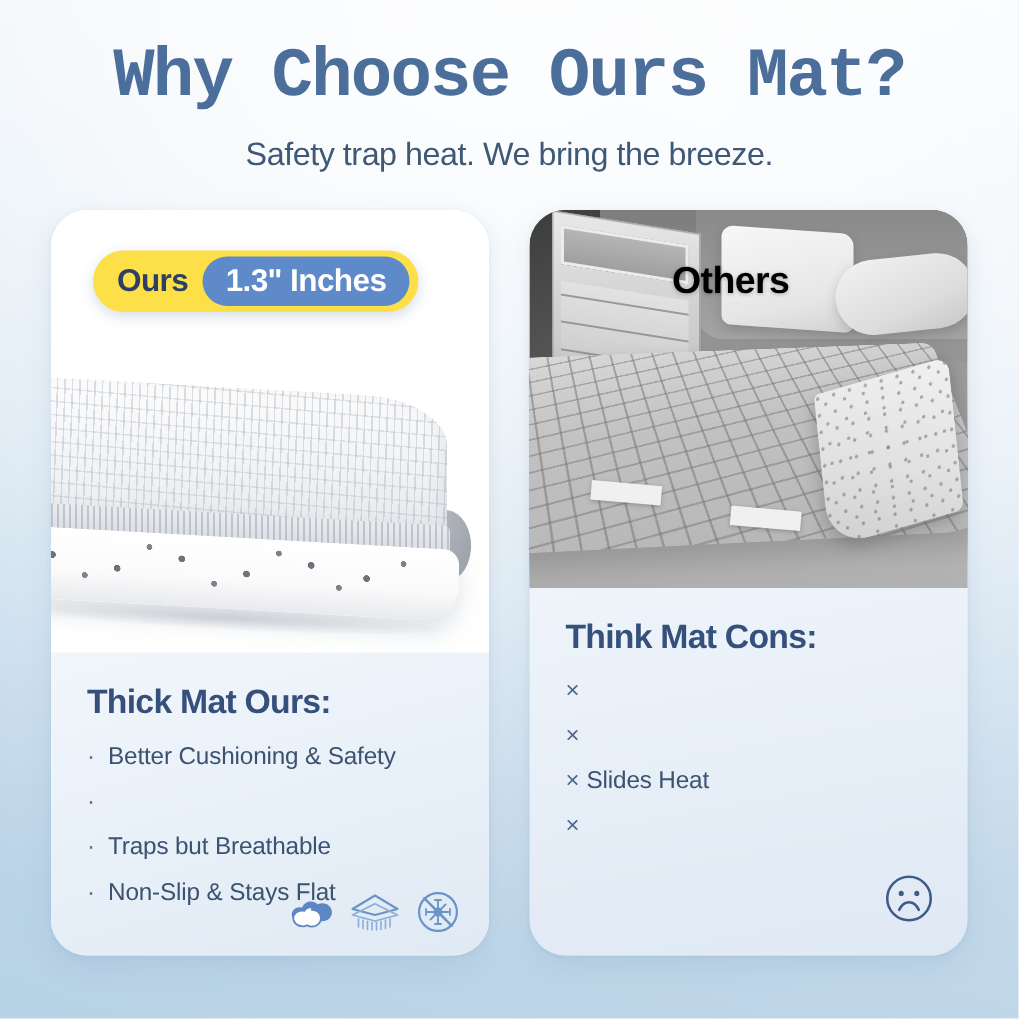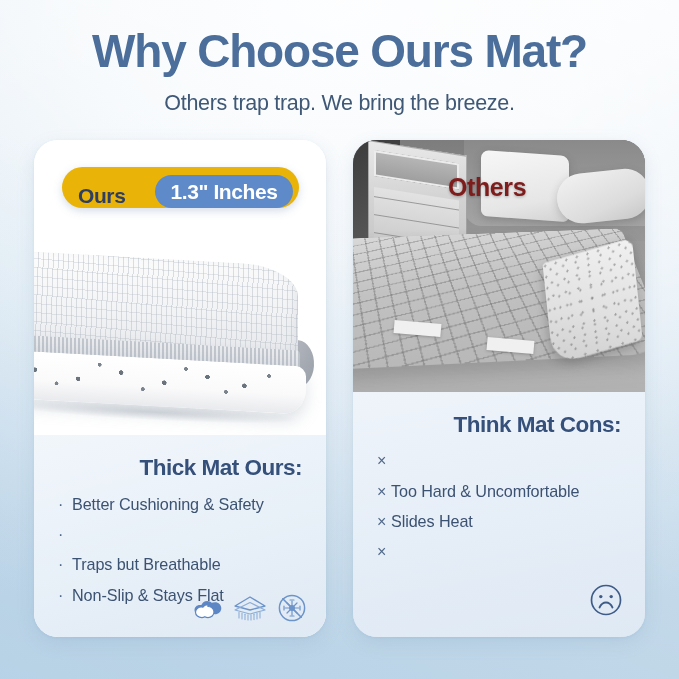--- a/index.html
+++ b/index.html
@@ -39,20 +39,21 @@
     padding-top: 27px;
   }
   .title {
     margin: 0;
     font-size: 46px;
     line-height: 1.05;
     font-weight: 700;
     letter-spacing: -1.2px;
     color: #4b6e9b;
     text-shadow: 0 1px 0 rgba(255,255,255,0.85);
+    font-family: Liberation Mono, monospace;
   }
   .subtitle {
     margin: 16px 0 0 0;
     font-size: 21.5px;
     font-weight: 400;
     letter-spacing: -0.3px;
     color: #3f5876;
   }
 
   
@@ -87,27 +88,26 @@
   .media-left  { height: 295px; background: #ffffff; }
   .media-right { height: 252px; background: #9c9c9c; }
 
   
   .ours-badge {
     position: absolute;
     left: 28px;
     top: 27px;
     z-index: 6;
     display: flex;
-    align-items: flex-end;
+    align-items: center;
     height: 41px;
     padding: 0 6px 0 16px;
     border-radius: 22px;
-    background: #eab308;
+    background: #fde047;
     box-shadow: 0 3px 9px rgba(90,125,165,0.25);
-    gap: 20px;
   }
   .ours-label {
     font-size: 21px;
     font-weight: 700;
     letter-spacing: -0.4px;
     color: #2e3f63;
     padding-right: 10px;
   }
   .ours-pill {
     display: flex;
@@ -125,21 +125,21 @@
 
   
   .others-label {
     position: absolute;
     left: 95px;
     top: 33px;
     z-index: 6;
     font-size: 25px;
     font-weight: 700;
     letter-spacing: -0.4px;
-    color: #7f1d1d;
+    color: #000000;
     text-shadow: 0 1px 3px rgba(0,0,0,0.28);
   }
 
   
   .pillow {
     position: absolute;
     left: -36px;
     top: 118px;
     width: 344px;
     height: 152px;
@@ -283,21 +283,20 @@
     position: relative;
     background: linear-gradient(170deg, #eff4fa 0%, #e6eef7 50%, #dfe9f4 100%);
   }
   .body-left  { background: linear-gradient(165deg, #f1f6fb 0%, #e8f0f8 52%, #e0eaf4 100%); }
   .list-title {
     margin: 0 0 14px 0;
     font-size: 22.5px;
     font-weight: 700;
     letter-spacing: -0.5px;
     color: #35507a;
-    text-align: right;
   }
   ul.points {
     list-style: none;
     margin: 0;
     padding: 0;
   }
   ul.points li {
     display: flex;
     align-items: baseline;
     font-size: 16.2px;
@@ -330,21 +329,21 @@
     bottom: 16px;
   }
 </style>
 </head>
 <body>
 
 <div id="page">
 
   <div class="header">
     <h1 class="title">Why Choose Ours Mat?</h1>
-    <p class="subtitle">Others trap trap. We bring the breeze.</p>
+    <p class="subtitle">Safety trap heat. We bring the breeze.</p>
   </div>
 
   <div class="cards">
 
     <div class="card card-left">
 
       <div class="media media-left">
 
         <div class="ours-badge">
           <span class="ours-label">Ours</span>
@@ -448,21 +447,20 @@
       </div>
 
       <div class="body">
         <h2 class="list-title">Think Mat Cons:</h2>
         <ul class="points cons">
           <li>
             <span class="mk">×</span>
           </li>
           <li>
             <span class="mk">×</span>
-            <span>Too Hard &amp; Uncomfortable</span>
           </li>
           <li>
             <span class="mk">×</span>
             <span>Slides Heat</span>
           </li>
           <li>
             <span class="mk">×</span>
           </li>
         </ul>
 

